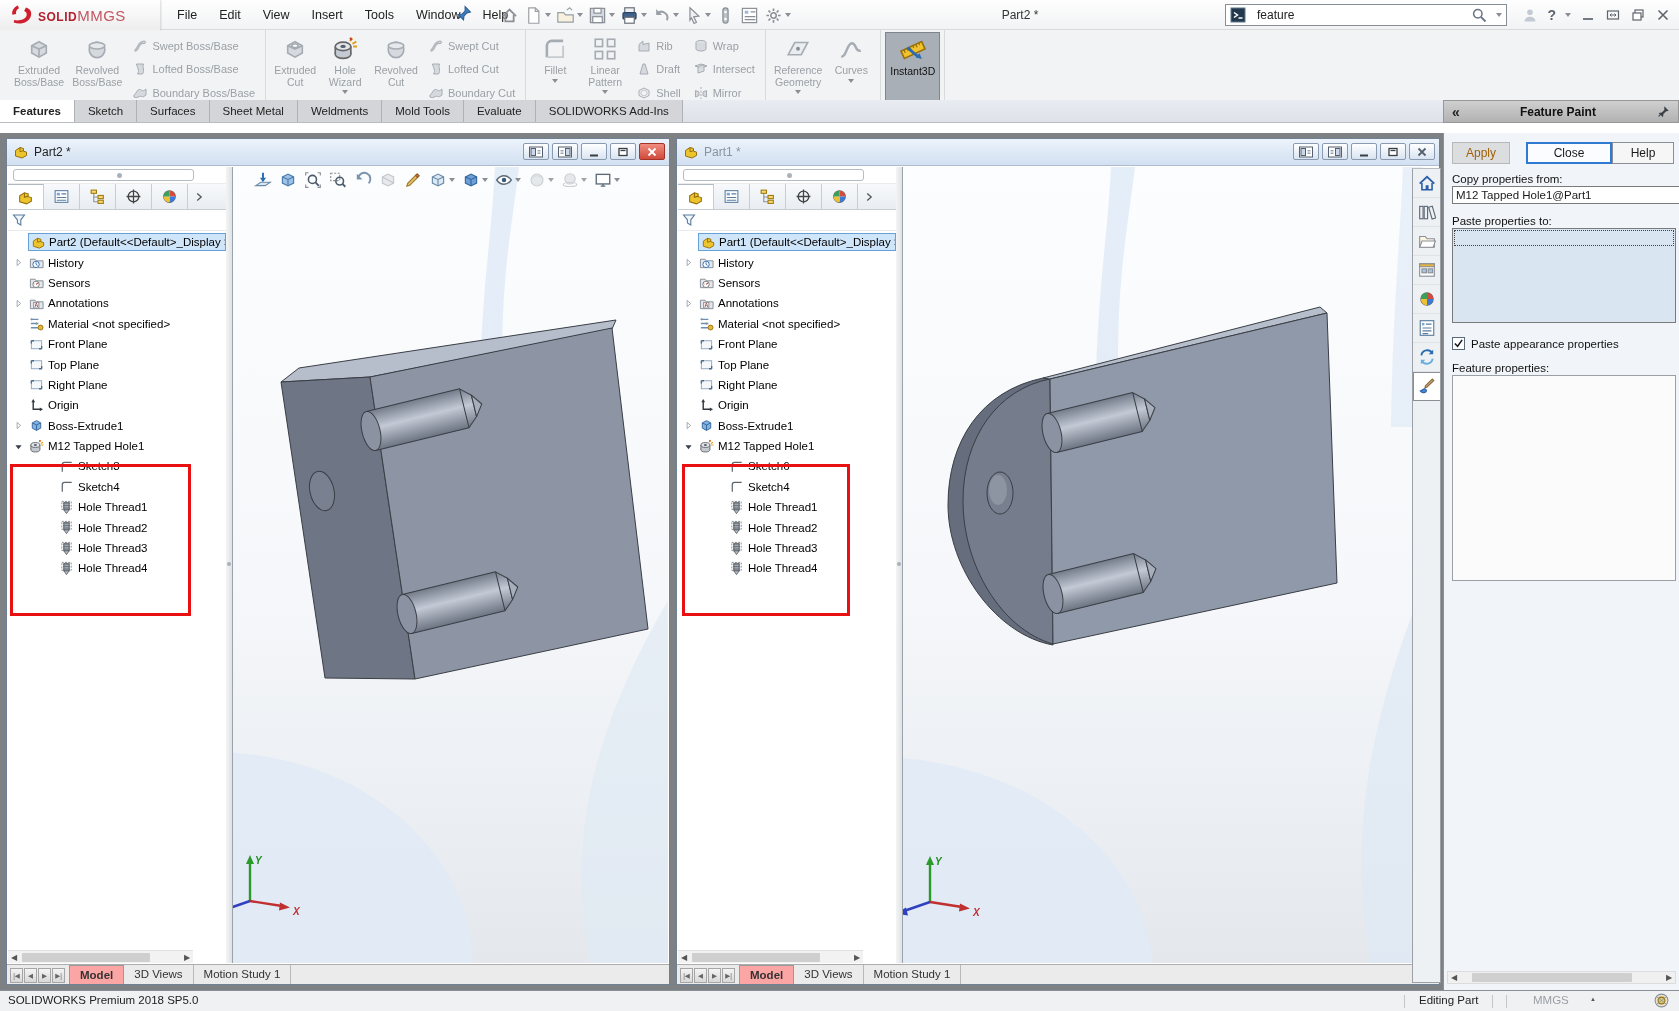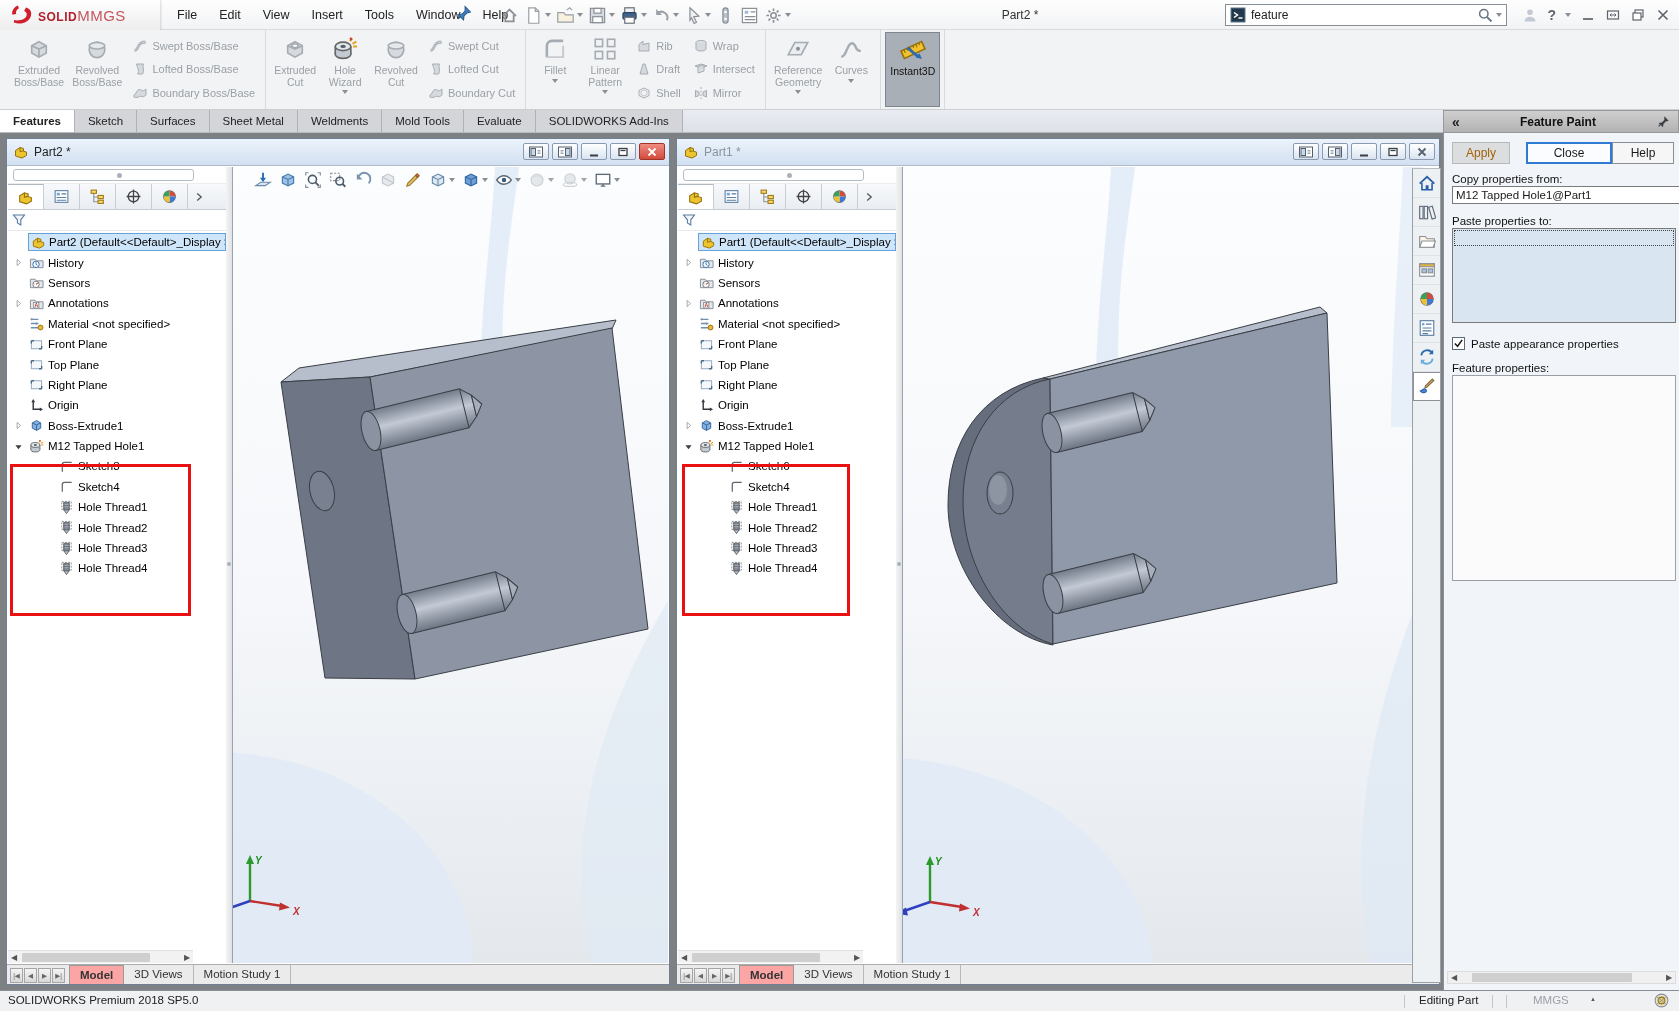--- a/index.html
+++ b/index.html
@@ -13,33 +13,33 @@
   .titlebar{position:absolute;left:0;top:0;width:1679px;height:30px;background:linear-gradient(#fefefe,#f2f3f5);border-bottom:1px solid #d8dadc;}
   .logo{position:absolute;left:0;top:0;width:160px;height:30px;display:flex;align-items:center;gap:4px;padding-left:8px;background:linear-gradient(#ffffff,#ededed);box-shadow:1px 0 2px rgba(0,0,0,.15);}
   .logo-bold{font-weight:bold;font-size:12px;color:#b21f2d;letter-spacing:.5px;}
   .logo-light{font-weight:normal;font-size:15px;color:#c4565f;letter-spacing:.5px;}
   .menubar{position:absolute;left:166px;top:0;height:25px;display:flex;}
   .menu-item{padding:0 11px;line-height:30px;font-size:12.5px;color:#222;cursor:default;}
   .pinbtn{position:absolute;left:455px;top:5px;}
   .qat{position:absolute;left:498px;top:3px;height:24px;display:flex;align-items:center;gap:1px;}
   .qat-btn{display:flex;align-items:center;height:24px;padding:0 2px;gap:2px;}
   .doc-title{position:absolute;left:935px;top:0;width:170px;text-align:center;line-height:30px;font-size:12px;color:#333;}
-  .searchbox{position:absolute;left:1225px;top:4px;width:282px;height:22px;border:1px solid #888e96;background:#fff;display:flex;align-items:center;padding:0 4px;gap:3px;}
+  .searchbox{position:absolute;left:1225px;top:4px;width:282px;height:22px;border:1px solid #888e96;background:#fff;display:flex;align-items:center;padding:0 4px;gap:9px;}
   .searchbox input{flex:1;border:none;outline:none;font-family:"Liberation Sans",sans-serif;font-size:12px;color:#222;background:transparent;}
   .frame-ctl{position:absolute;top:0;height:30px;display:flex;align-items:center;gap:9px;}
   
   .ribbon{position:absolute;left:0;top:30px;width:1679px;height:80px;background:#f2f3f4;border-bottom:1px solid #cdd0d3;display:flex;align-items:stretch;padding-left:6px;}
   .rgroup{display:flex;align-items:stretch;padding:2px 4px;border-right:1px solid #d8dbde;}
   .rbig{display:flex;flex-direction:column;align-items:center;justify-content:flex-start;min-width:50px;padding:4px 4px 2px;color:#9aa0a6;font-size:10.5px;line-height:11.5px;text-align:center;white-space:pre-line;}
   .rbig .ic{margin-bottom:3px;}
   .rbig.active{background:#a9afb6;border:1px solid #7e858c;color:#111;}
   .rcol{display:flex;flex-direction:column;justify-content:space-around;padding:2px 6px;}
   .rrow{display:flex;align-items:center;gap:4px;color:#9aa0a6;font-size:11px;white-space:nowrap;height:20px;}
   
-  .tabrow{position:absolute;left:0;top:110px;width:1679px;height:23px;background:linear-gradient(#e9edf2,#dde2e8);border-bottom:1px solid #b8bcc0;display:flex;}
+  .tabrow{position:absolute;left:0;top:100px;width:1679px;height:23px;background:linear-gradient(#e9edf2,#dde2e8);border-bottom:1px solid #b8bcc0;display:flex;}
   .rtab{padding:0 13px;line-height:22px;font-size:11.5px;background:#d3d5d8;border-right:1px solid #aeb2b6;color:#222;}
   .rtab.active{background:#fff;font-weight:bold;}
   .fp-header{position:absolute;right:0;top:0;width:236px;height:23px;background:linear-gradient(#cfcfcf,#b2b2b2);border:1px solid #979797;display:flex;align-items:center;padding:0 8px;}
   .fp-header .fp-title{flex:1;text-align:center;font-weight:bold;font-size:12px;color:#111;}
   .fp-collapse{font-size:14px;font-weight:bold;color:#222;}
   
   .mdi{position:absolute;left:0;top:133px;width:1679px;height:857px;background:#7e8184;}
   .win{position:absolute;background:#fff;border:1px solid #6f7f94;}
   .win0{left:6px;top:5px;width:664px;height:847px;}
   .win1{left:676px;top:5px;width:764px;height:847px;}

